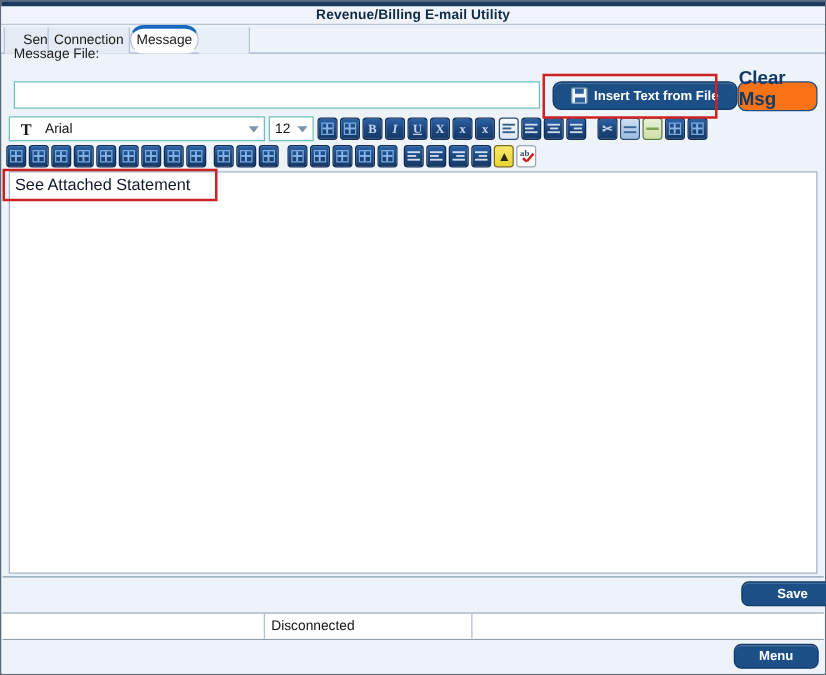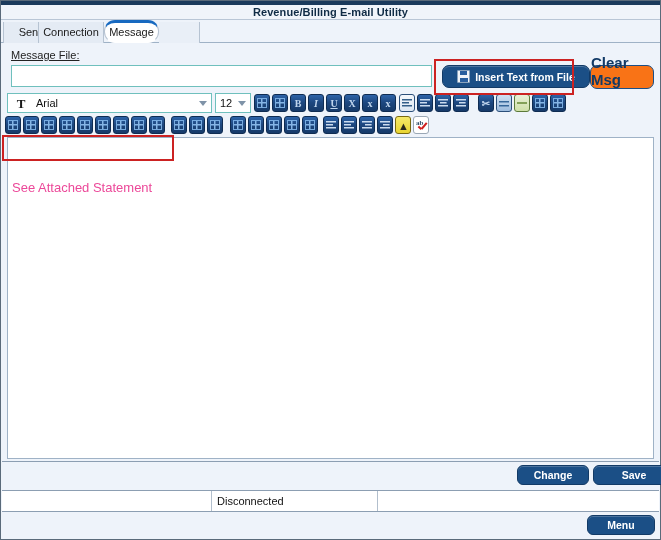--- a/index.html
+++ b/index.html
@@ -59,22 +59,22 @@
   }
   #tab0{left:2px;width:57px;}
   #tab1{left:37px;width:66px;}
   #tab2{left:103px;width:55px;border-radius:11px;}
   .tab-filler{
     position:absolute;left:158px;top:2px;width:40px;height:21px;
     background:#e9eff7;border-right:1px solid #b6c3d2;
   }
   
   .lbl-msgfile{
-    position:absolute;left:10px;top:48px;
-    font-size:11px;color:#222;text-decoration:underline;
+    position:absolute;left:10px;top:36px;
+    font-size:11px;color:#222;
   }
   .msgfile-input{
     position:absolute;left:10px;top:64px;width:421px;height:22px;
     box-sizing:border-box;
     background:#ffffff;
     border:1px solid #6fc0bd;
     font-size:11px;color:#111;
     padding:0 4px;
     outline:none;
     font-family:"Liberation Sans", sans-serif;
@@ -252,24 +252,23 @@
   
   .editor{
     position:absolute;left:6px;top:136px;width:647px;height:322px;
     box-sizing:border-box;
     background:#ffffff;
     border:1px solid #9fb2c6;
     overflow:hidden;
   }
   .editor-text{
     position:absolute;left:4px;top:2px;
-    font-size:13px;color:#ec4899;
+    font-size:13px;color:#0f172a;
     font-family:"Liberation Sans",sans-serif;
     white-space:pre;
-    margin-top:40px;
   }
   
   .actionbar{
     position:absolute;left:1px;top:460px;width:657px;height:28px;
     background:#eef3fa;
     border-top:1px solid #8c9eb2;
     box-sizing:border-box;
   }
   #btn-change{left:516px;top:464px;width:72px;height:20px;border-radius:6px;}
   #btn-save{left:592px;top:464px;width:82px;height:20px;border-radius:6px;}
@@ -463,23 +462,20 @@
       <span class="g">ab</span>
         <span class="check"></span>
     </div>
   </div>
 
   <div class="editor">
     <div class="editor-text">See Attached Statement</div>
   </div>
 
   <div class="actionbar"></div>
-  <div class="btn-blue" id="btn-change">
-    <span>Change</span>
-  </div>
   <div class="btn-blue" id="btn-save">
     <span>Save</span>
   </div>
 
   <div class="statusbar">
     <div class="sb-cell" id="sb0"></div>
     <div class="sb-cell" id="sb1">Disconnected</div>
     <div class="sb-cell" id="sb2"></div>
   </div>
 

